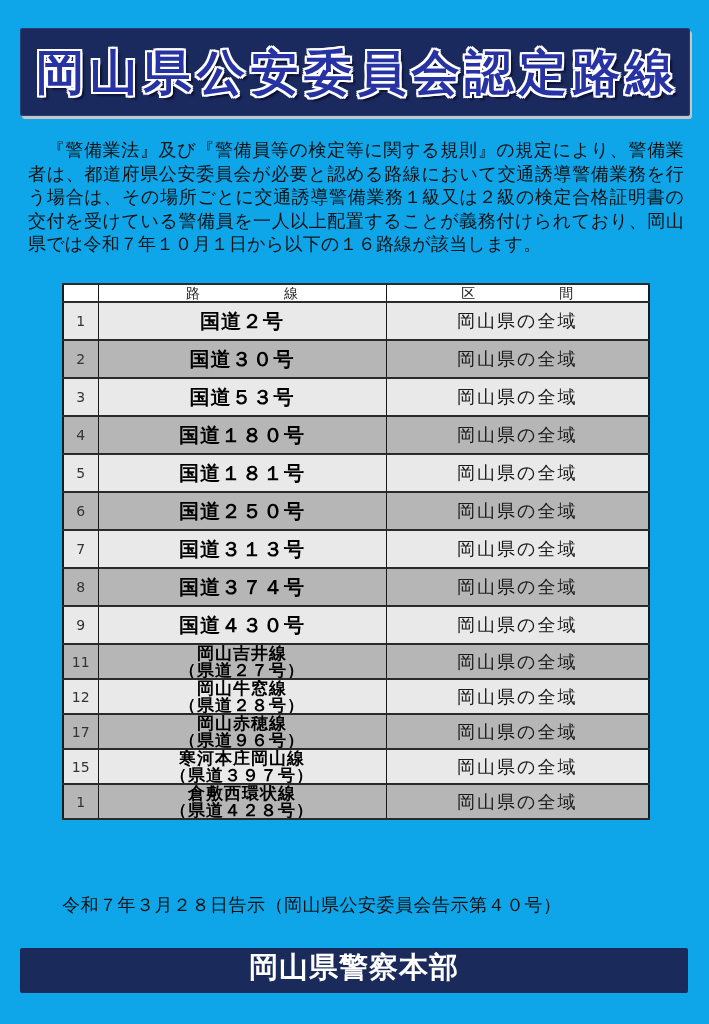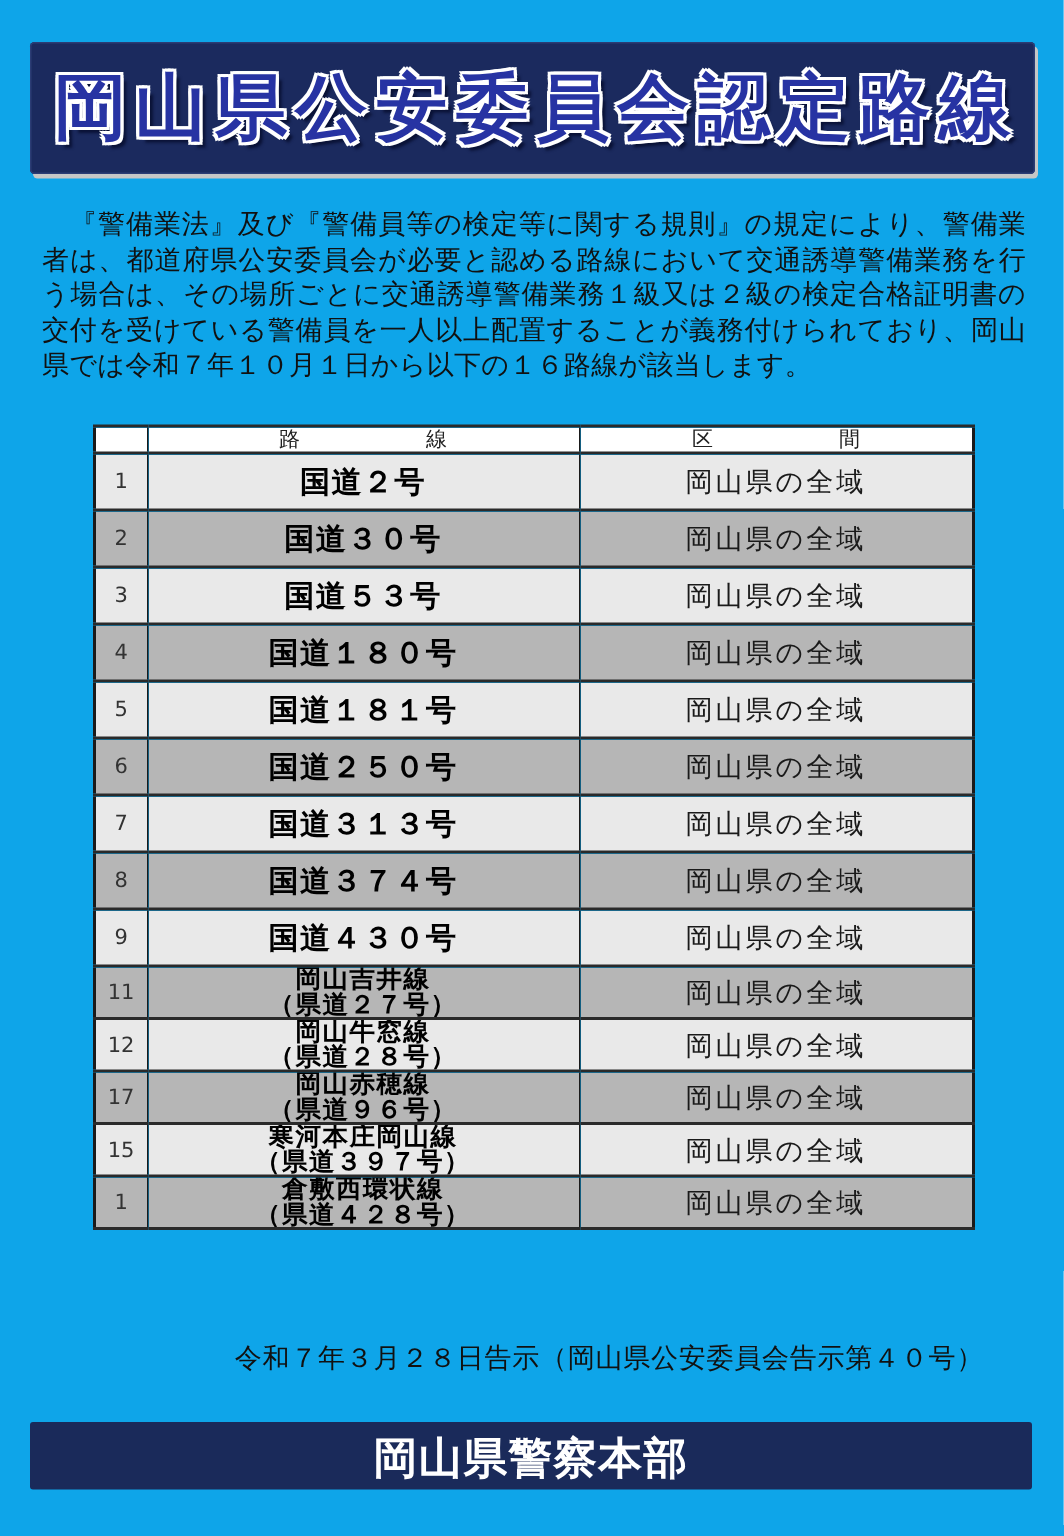--- a/index.html
+++ b/index.html
@@ -63,28 +63,28 @@
   td.route-cell {
     font-weight: bold; font-size: 20px; color: #000000;
     letter-spacing: 1px; white-space: pre-line;
   }
   tr.r2 td.route-cell { font-size: 17px; line-height: 16.5px; }
   td.sec-cell { font-size: 18px; color: #1a1a1a; letter-spacing: 2px; }
 
   
   .notice-date {
     position: absolute; left: 62px; top: 893px; width: 594px;
-    font-size: 18px; color: #111111; text-align: right; letter-spacing: 0.5px;
+    font-size: 18px; color: #111111; letter-spacing: 0.5px;
   }
 
   
   .footer-banner {
     position: absolute; left: 20px; top: 948px; width: 668px; height: 45px;
     background: #1a2a5a; border-radius: 2px;
-    display: flex; align-items: flex-end; justify-content: center;
+    display: flex; align-items: flex-start; justify-content: center;
   }
   .footer-banner-text {
     font-size: 29px; font-weight: bold; color: #ffffff; letter-spacing: 1px;
   }
 </style>
 </head>
 <body>
 
 <div class="page">
 

